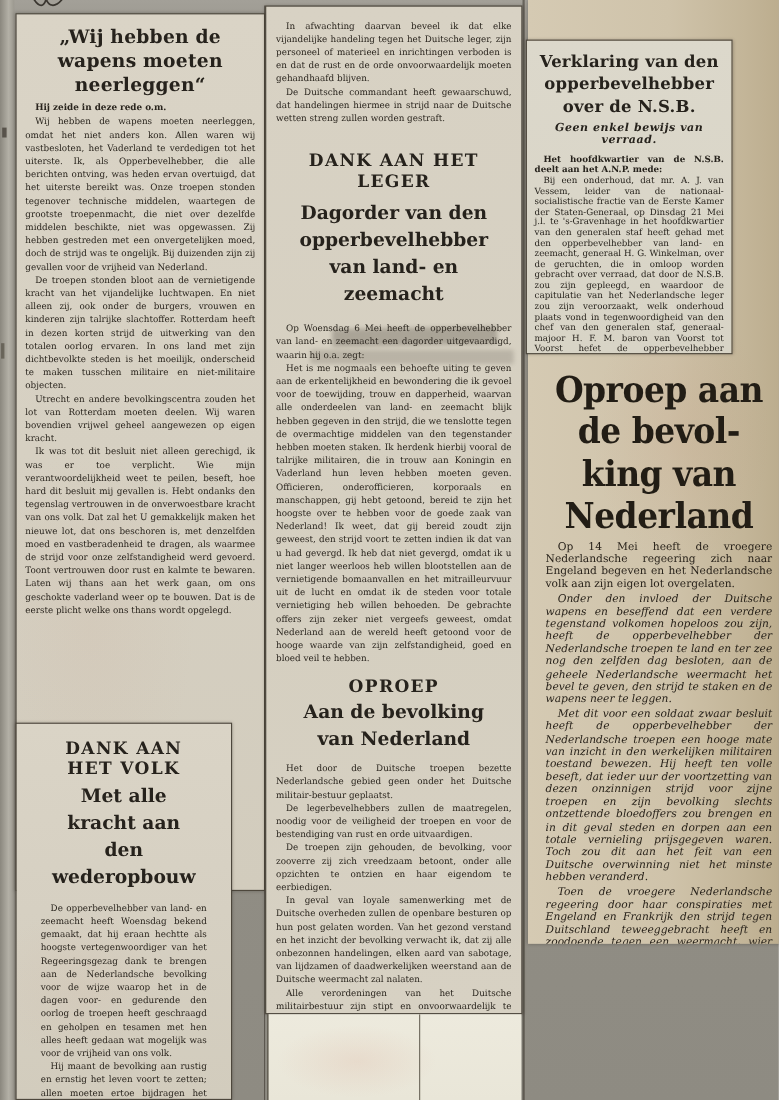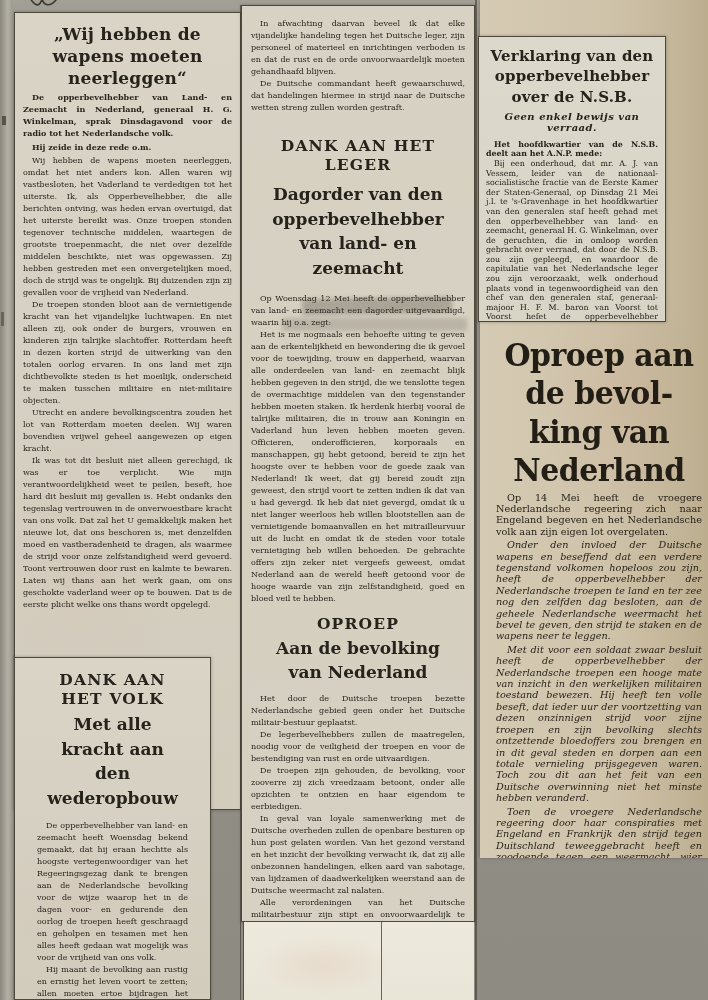--- a/index.html
+++ b/index.html
@@ -106,21 +106,20 @@
     <p>Toen de vroegere Nederlandsche regeering door haar conspiraties met Engeland en Frankrijk den strijd tegen Duitschland teweeggebracht heeft en zoodoende tegen een weermacht, wier kracht door de voorafgaande gebeurtenissen bewezen was, heeft zij van begin af onverantwoordelijk gehandeld. Had de vroegere regeering niet geluisterd naar Engelsche raadgevingen, maar een werkelijke neutraliteit bewaard, dan zouden alle nu gebrachte offers van goed en bloed onnoodig geweest zijn.</p>
     <p>Nu de wapens neergelegd zijn, is de Nederlandsche bevolking in staat, haar vreedzamen arbeid te hervatten. Ieder wordt verzocht, na deze verschrikkelijke dagen, tot zijn gewoon werk terug te keeren.</p>
 
   </div>
 </div>
 <div class="vrule-mid-right"></div>
 
 <div class="clip bordered" id="left-article-1">
   <div class="hl-quote">„Wij hebben de wapens moeten neerleggen“</div>
   <div class="body-txt">
-    <p class="lead">De opperbevelhebber van Land- en Zeemacht in Nederland, generaal H. G. Winkelman, sprak Dinsdagavond voor de radio tot het Nederlandsche volk.</p>
     <p class="lead para-gap">Hij zeide in deze rede o.m.</p>
     <p class="para-gap">Wij hebben de wapens moeten neerleggen, omdat het niet anders kon. Allen waren wij vastbesloten, het Vaderland te verdedigen tot het uiterste. Ik, als Opperbevelhebber, die alle berichten ontving, was heden ervan overtuigd, dat het uiterste bereikt was. Onze troepen stonden tegenover technische middelen, waartegen de grootste troepenmacht, die niet over dezelfde middelen beschikte, niet was opgewassen. Zij hebben gestreden met een onvergetelijken moed, doch de strijd was te ongelijk. Bij duizenden zijn zij gevallen voor de vrijheid van Nederland.</p>
     <p>De troepen stonden bloot aan de vernietigende kracht van het vijandelijke luchtwapen. En niet alleen zij, ook onder de burgers, vrouwen en kinderen zijn talrijke slachtoffer. Rotterdam heeft in dezen korten strijd de uitwerking van den totalen oorlog ervaren. In ons land met zijn dichtbevolkte steden is het moeilijk, onderscheid te maken tusschen militaire en niet-militaire objecten.</p>
     <p>Utrecht en andere bevolkingscentra zouden het lot van Rotterdam moeten deelen. Wij waren bovendien vrijwel geheel aangewezen op eigen kracht.</p>
     <p>Ik was tot dit besluit niet alleen gerechigd, ik was er toe verplicht. Wie mijn verantwoordelijkheid weet te peilen, beseft, hoe hard dit besluit mij gevallen is. Hebt ondanks den tegenslag vertrouwen in de onverwoestbare kracht van ons volk. Dat zal het U gemakkelijk maken het nieuwe lot, dat ons beschoren is, met denzelfden moed en vastberadenheid te dragen, als waarmee de strijd voor onze zelfstandigheid werd gevoerd. Toont vertrouwen door rust en kalmte te bewaren. Laten wij thans aan het werk gaan, om ons geschokte vaderland weer op te bouwen. Dat is de eerste plicht welke ons thans wordt opgelegd.</p>
 
   </div>
 </div>
 
 <div class="clip bordered" id="left-article-2">
@@ -137,21 +136,21 @@
 <div class="clip bordered" id="middle-clip">
   <div class="ghost g1"></div>
   <div class="ghost g2"></div>
   <div class="body-txt">
     <p>In afwachting daarvan beveel ik dat elke vijandelijke handeling tegen het Duitsche leger, zijn personeel of materieel en inrichtingen verboden is en dat de rust en de orde onvoorwaardelijk moeten gehandhaafd blijven.</p>
     <p>De Duitsche commandant heeft gewaarschuwd, dat handelingen hiermee in strijd naar de Duitsche wetten streng zullen worden gestraft.</p>
   </div>
   <div class="kicker" style="margin-top:22px;">DANK AAN HET LEGER</div>
   <div class="subhead-big" style="margin:8px 10px 12px;">Dagorder van den opperbevelhebber van land- en zeemacht</div>
   <div class="body-txt">
-    <p>Op Woensdag 12 Mei heeft de opperbevelhebber van land- en zeemacht een dagorder uitgevaardigd, waarin hij o.a. zegt:</p>
+    <p>Op Woensdag 6 Mei heeft de opperbevelhebber van land- en zeemacht een dagorder uitgevaardigd, waarin hij o.a. zegt:</p>
     <p>Het is me nogmaals een behoefte uiting te geven aan de erkentelijkheid en bewondering die ik gevoel voor de toewijding, trouw en dapperheid, waarvan alle onderdeelen van land- en zeemacht blijk hebben gegeven in den strijd, die we tenslotte tegen de overmachtige middelen van den tegenstander hebben moeten staken. Ik herdenk hierbij vooral de talrijke militairen, die in trouw aan Koningin en Vaderland hun leven hebben moeten geven. Officieren, onderofficieren, korporaals en manschappen, gij hebt getoond, bereid te zijn het hoogste over te hebben voor de goede zaak van Nederland! Ik weet, dat gij bereid zoudt zijn geweest, den strijd voort te zetten indien ik dat van u had gevergd. Ik heb dat niet gevergd, omdat ik u niet langer weerloos heb willen blootstellen aan de vernietigende bomaanvallen en het mitrailleurvuur uit de lucht en omdat ik de steden voor totale vernietiging heb willen behoeden. De gebrachte offers zijn zeker niet vergeefs geweest, omdat Nederland aan de wereld heeft getoond voor de hooge waarde van zijn zelfstandigheid, goed en bloed veil te hebben.</p>
   </div>
   <div class="kicker" style="margin-top:9px;margin-bottom:3px;">OPROEP</div>
   <div class="subhead-big" style="margin:2px 20px 8px;">Aan de bevolking van Nederland</div>
   <div class="body-txt">
     <p>Het door de Duitsche troepen bezette Nederlandsche gebied geen onder het Duitsche militair-bestuur geplaatst.</p>
     <p>De legerbevelhebbers zullen de maatregelen, noodig voor de veiligheid der troepen en voor de bestendiging van rust en orde uitvaardigen.</p>
     <p>De troepen zijn gehouden, de bevolking, voor zooverre zij zich vreedzaam betoont, onder alle opzichten te ontzien en haar eigendom te eerbiedigen.</p>
     <p>In geval van loyale samenwerking met de Duitsche overheden zullen de openbare besturen op hun post gelaten worden. Van het gezond verstand en het inzicht der bevolking verwacht ik, dat zij alle onbezonnen handelingen, elken aard van sabotage, van lijdzamen of daadwerkelijken weerstand aan de Duitsche weermacht zal nalaten.</p>
     <p>Alle verordeningen van het Duitsche militairbestuur zijn stipt en onvoorwaardelijk te volgen.</p>

